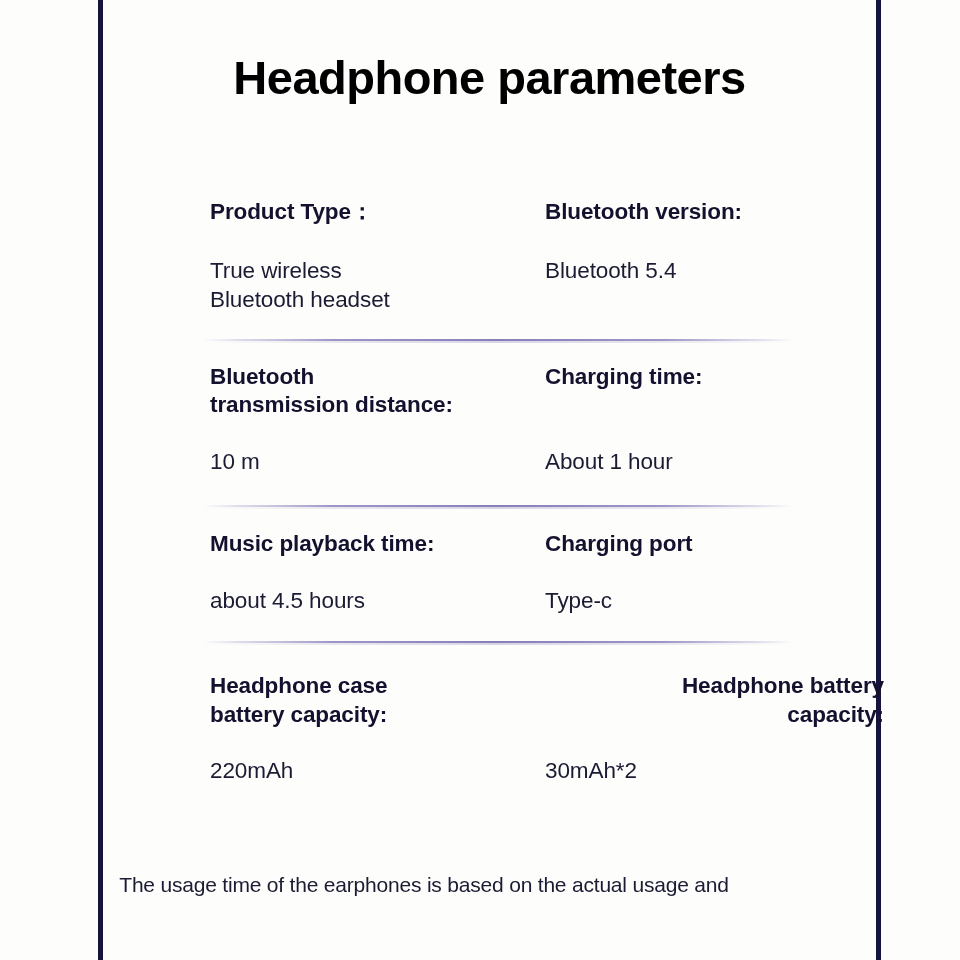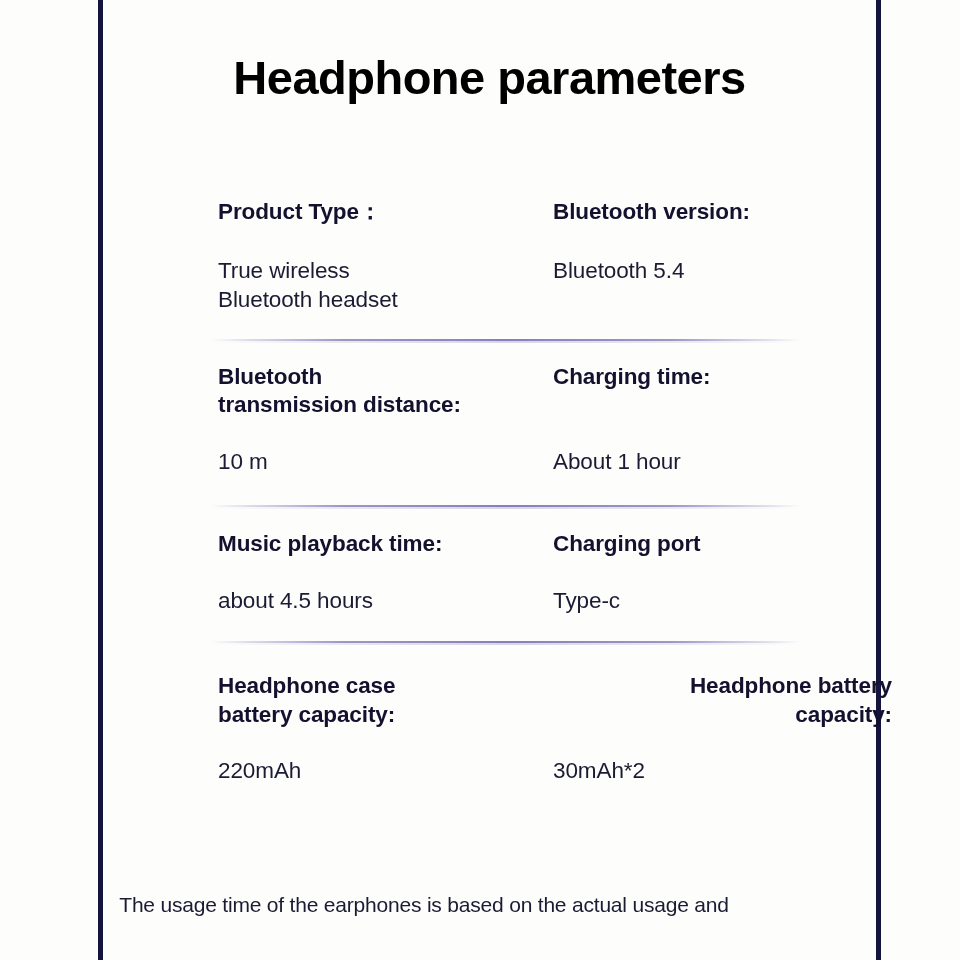--- a/index.html
+++ b/index.html
@@ -52,21 +52,21 @@
     font-size: 47px;
     font-weight: 700;
     letter-spacing: -0.5px;
     color: #000000;
     white-space: nowrap;
   }
 
   
   #spec-table {
     position: absolute;
-    left: 16px;
+    left: 8px;
     top: 178px;
     width: 773px;
   }
 
   .spec-row {
     position: relative;
     display: flex;
   }
 
   .spec-cell {
@@ -141,21 +141,20 @@
     position: absolute;
     left: 0;
     top: 869px;
     width: 642px;
     text-align: center;
     font-size: 21px;
     font-weight: 400;
     color: #1b1b33;
     line-height: 1.48;
     letter-spacing: -0.2px;
-    margin-top: 20px;
   }
   #footnote .fn-line { display: block; }
 </style>
 </head>
 <body>
 
 <div id="page">
 
   <div class="frame-rule left"></div>
   <div class="frame-rule right"></div>

